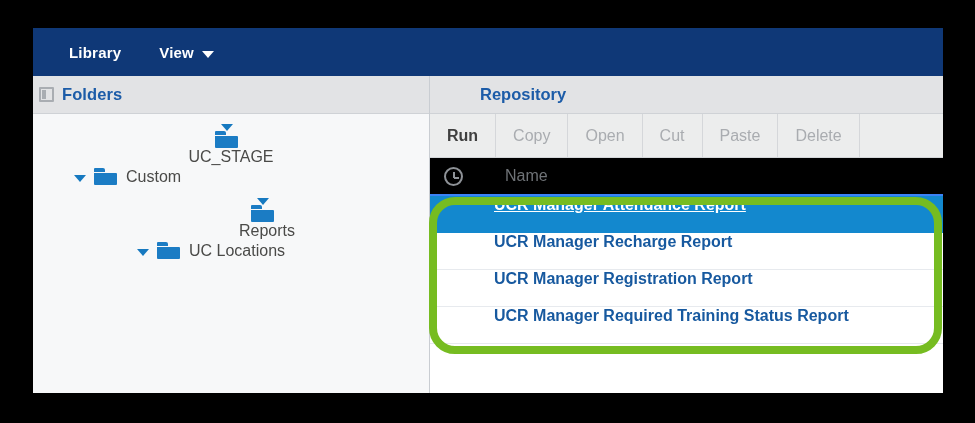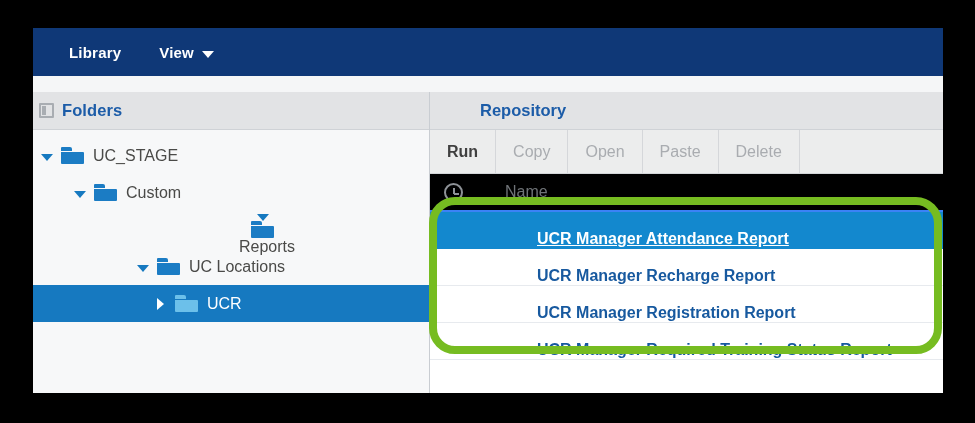--- a/index.html
+++ b/index.html
@@ -56,21 +56,21 @@
     border-left: 6px solid transparent;
     border-right: 6px solid transparent;
     border-top: 7px solid #ffffff;
     margin-left: 8px;
     margin-top: 4px;
   }
 
   
   #panels {
     position: absolute;
-    left: 0; top: 64px;
+    left: 0; top: 48px;
     width: 910px;
     height: 317px;
     display: flex;
   }
 
   
   #folders-panel {
     width: 397px;
     height: 100%;
     background: #f7f8f9;
@@ -248,22 +248,22 @@
     font-size: 16px;
     color: #6f7377;
   }
 
   #report-list {
     background: #ffffff;
   }
   .report-row {
     height: 37px;
     display: flex;
-    align-items: flex-end;
-    padding-left: 107px;
+    align-items: flex-start;
+    padding-left: 64px;
     border-bottom: 1px solid #e7eaee;
     cursor: pointer;
   }
   .report-row .report-label {
     font-size: 16px;
     font-weight: bold;
     color: #17599f;
     white-space: nowrap;
   }
   .report-row.selected {
@@ -308,21 +308,21 @@
     <div id="panels">
 
       <div id="folders-panel">
         <div id="folders-header">
           <span class="panel-collapse-icon"></span>
           <span id="folders-title">Folders</span>
         </div>
 
         <div id="tree">
 
-          <div class="tree-row" style="padding-left:8px;">
+          <div class="tree-row" style="flex-direction:column;">
             <span class="tree-arrow open"></span>
             <span class="folder-icon">
                 <span class="tab"></span>
                 <span class="body"></span>
               </span>
             <span class="tree-label">UC_STAGE</span>
           </div>
 
           <div class="tree-row" style="padding-left:41px;">
             <span class="tree-arrow open"></span>
@@ -344,42 +344,35 @@
 
           <div class="tree-row" style="padding-left:104px;align-items:center;">
             <span class="tree-arrow open"></span>
             <span class="folder-icon">
                 <span class="tab"></span>
                 <span class="body"></span>
               </span>
             <span class="tree-label">UC Locations</span>
           </div>
 
-          <div class="tree-row selected" style="padding-left:122px;">
-            <span class="tree-arrow closed"></span>
-            <span class="folder-icon">
-                <span class="tab"></span>
-                <span class="body"></span>
-              </span>
-            <span class="tree-label">UCR</span>
-          </div>
 
         </div>
       </div>
 
       <div id="repo-panel">
 
         <div id="repo-header">
           <span id="repo-title">Repository</span>
         </div>
 
         <div id="toolbar">
           <div class="tool-btn enabled">Run</div>
           <div class="tool-btn disabled">Copy</div>
           <div class="tool-btn disabled">Open</div>
+          <div class="tool-btn disabled">Cut</div>
           <div class="tool-btn disabled">Paste</div>
           <div class="tool-btn disabled">Delete</div>
         </div>
 
         <div id="list-header">
           <span class="clock-icon"></span>
           <span id="name-col">Name</span>
         </div>
 
         <div id="report-list">

